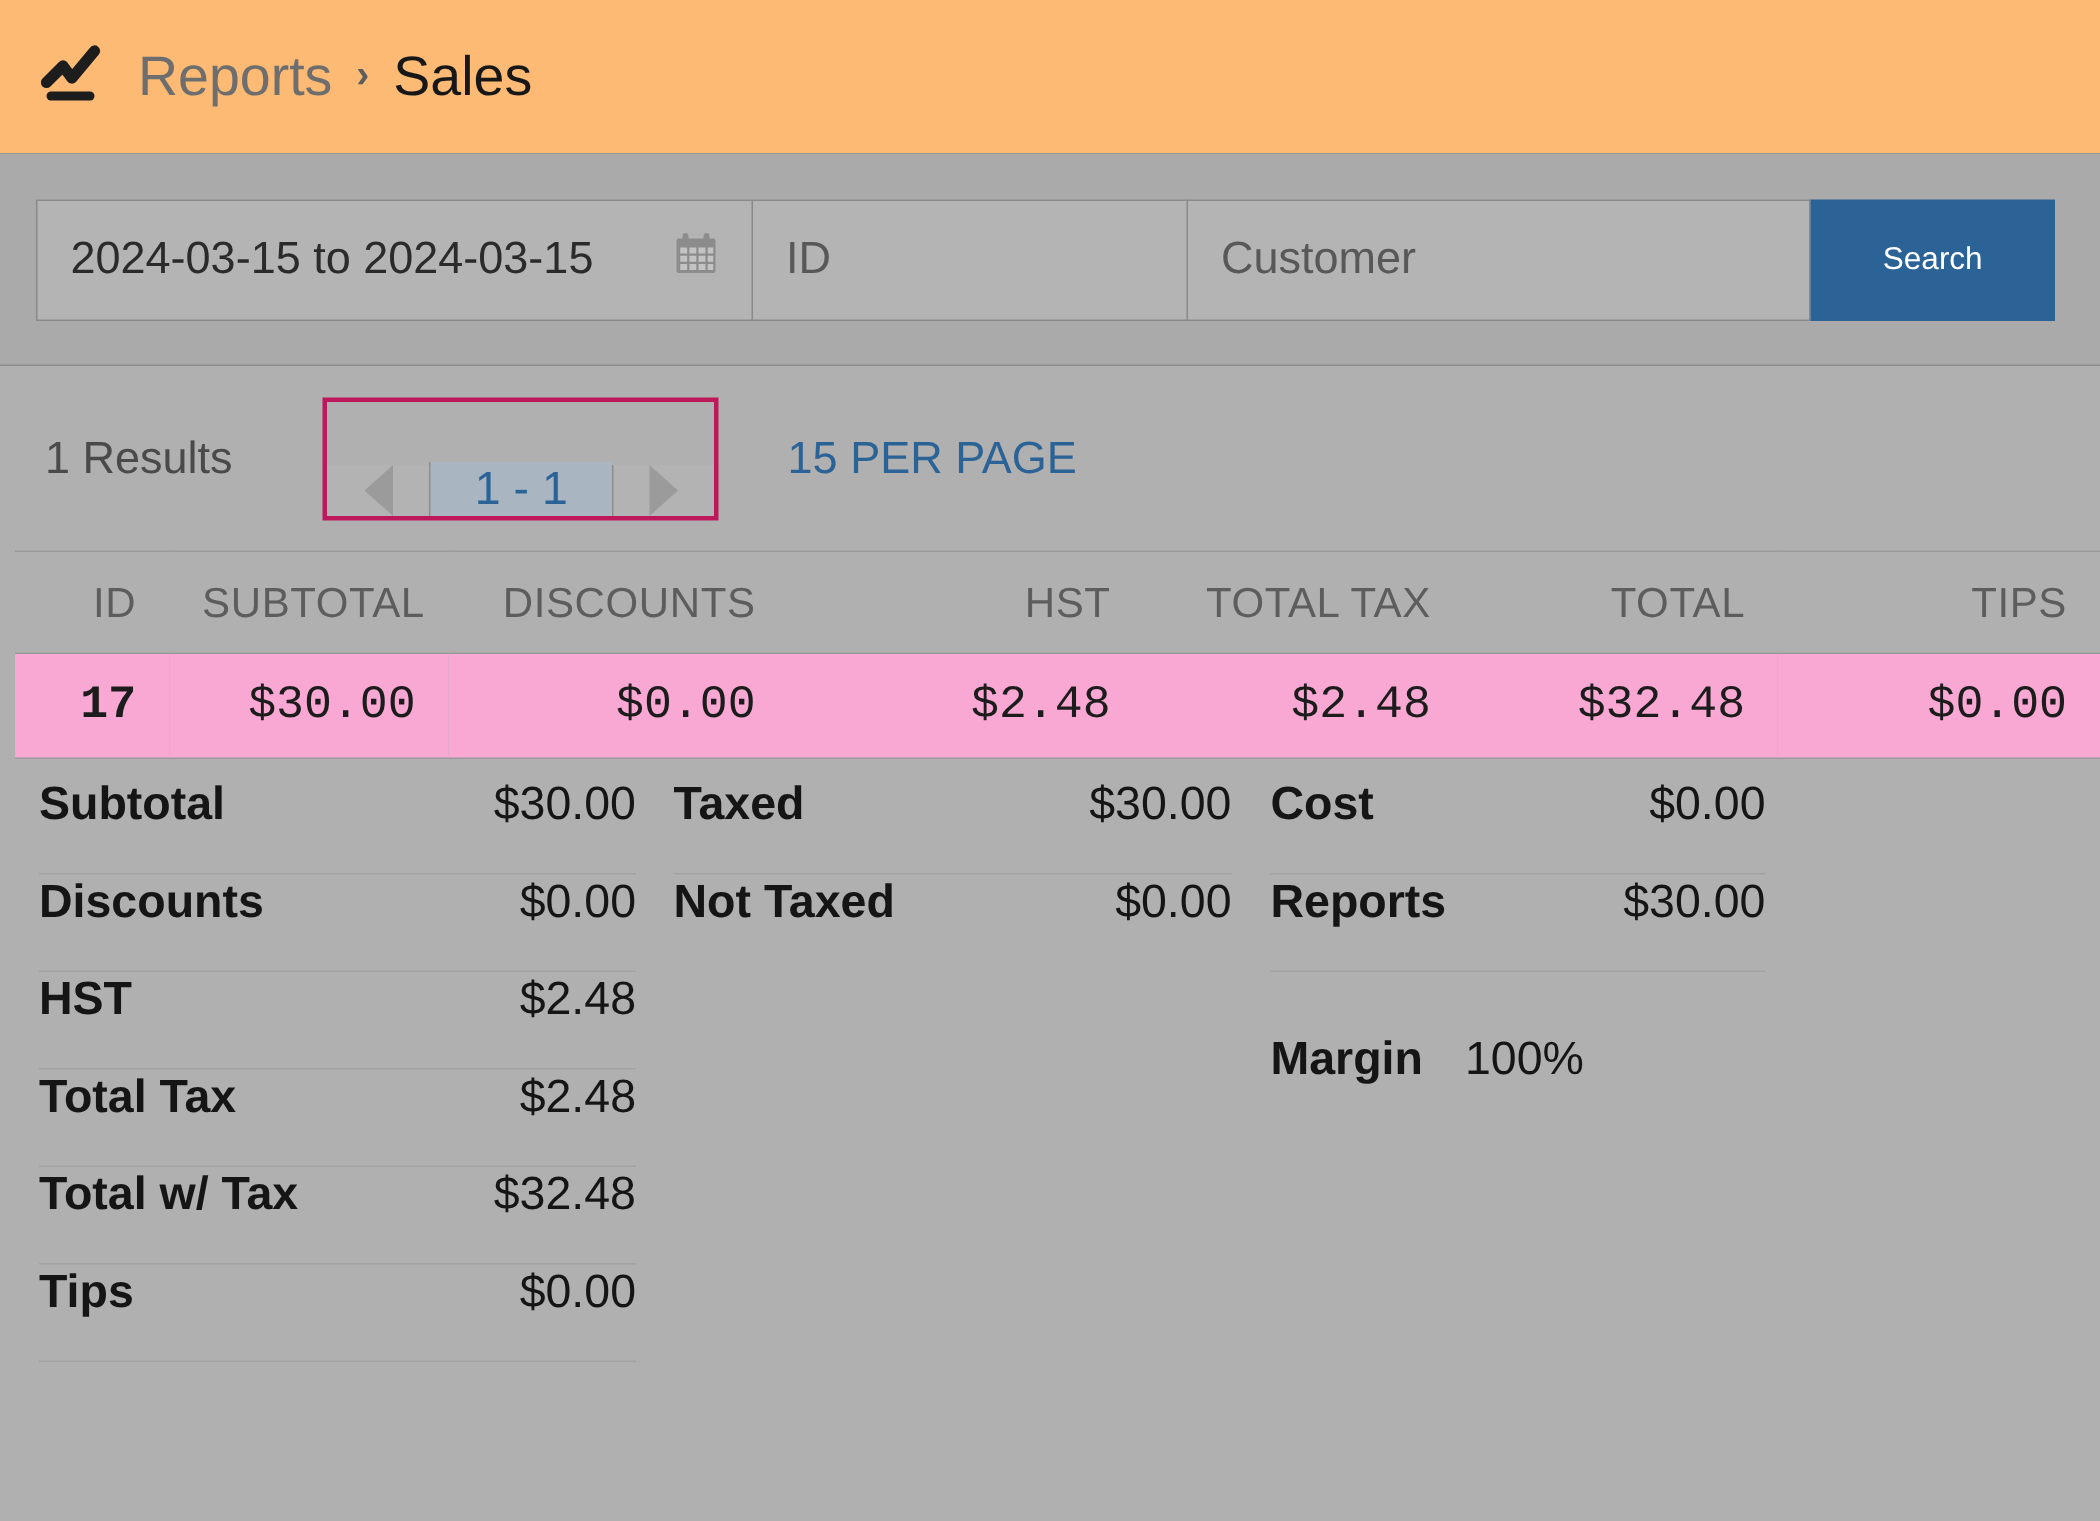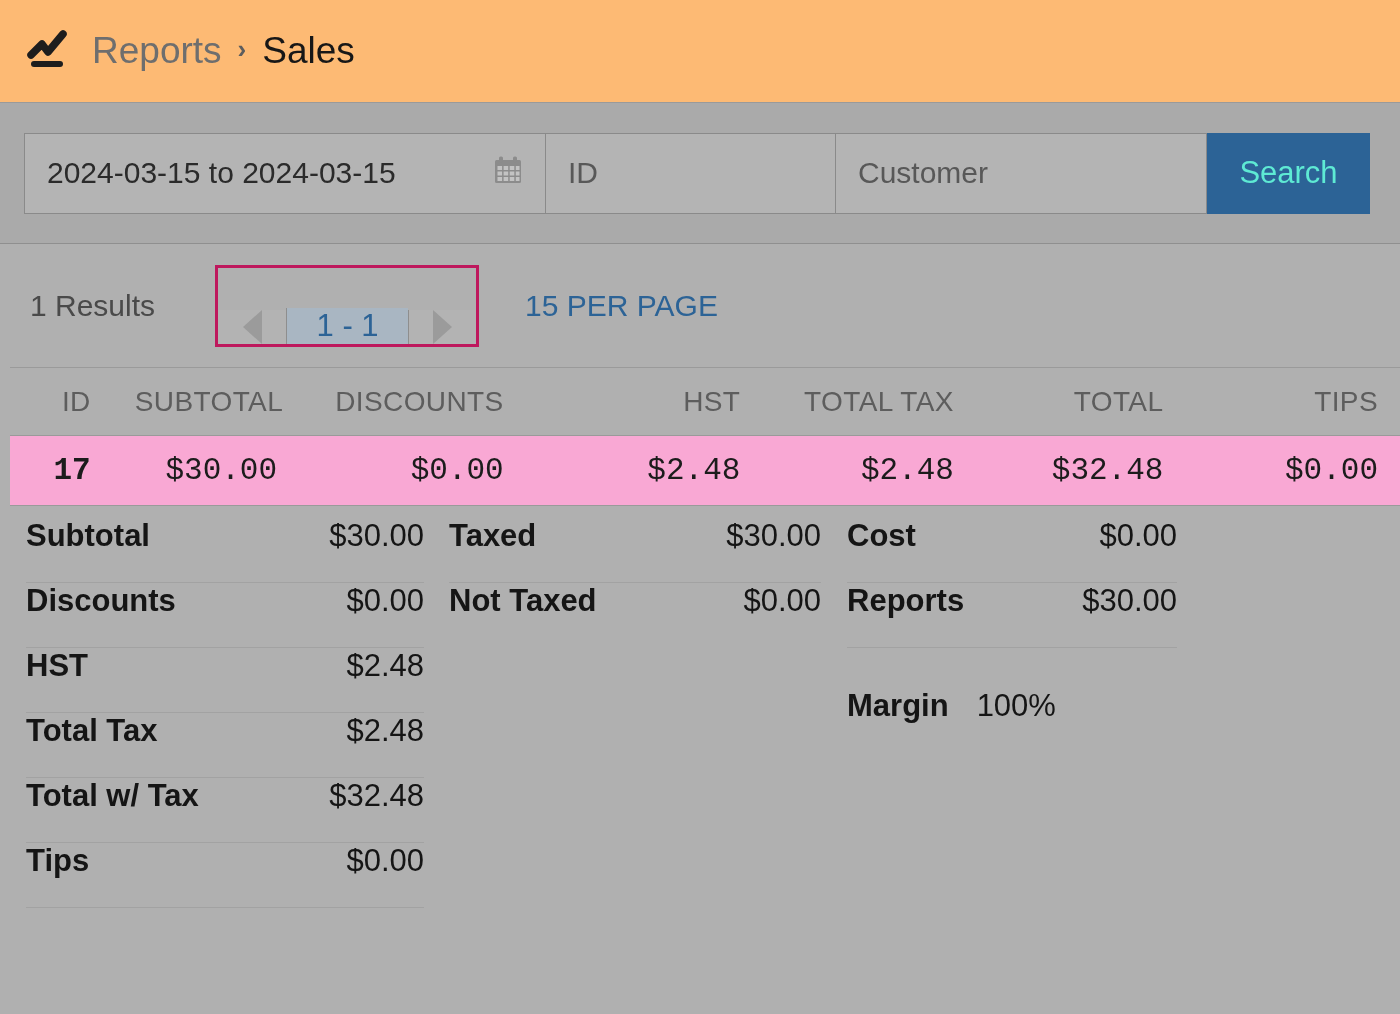--- a/index.html
+++ b/index.html
@@ -71,39 +71,39 @@
     border: 1px solid #8a8a8a;
     display: flex;
     align-items: center;
     padding: 0 22px;
     font-size: 30px;
     color: #2b2b2b;
     height: 81px;
   }
   .field + .field { border-left: none; }
   .field-date {
-    width: 522px;
+    width: 478px;
     justify-content: space-between;
   }
   .field-id {
     width: 290px;
     color: #585858;
   }
   .field-customer {
     flex: 1 1 auto;
     color: #585858;
   }
   .cal-icon { flex: 0 0 auto; margin-left: 12px; }
   .search-btn {
     width: 163px;
     height: 81px;
     background: #2c6396;
-    color: #5eead4;
+    color: #ffffff;
     border: none;
-    font-size: 31px;
+    font-size: 21px;
     font-family: "Liberation Sans", sans-serif;
     display: flex;
     align-items: center;
     justify-content: center;
     cursor: pointer;
   }
 
   
   .results-bar {
     height: 123px;

